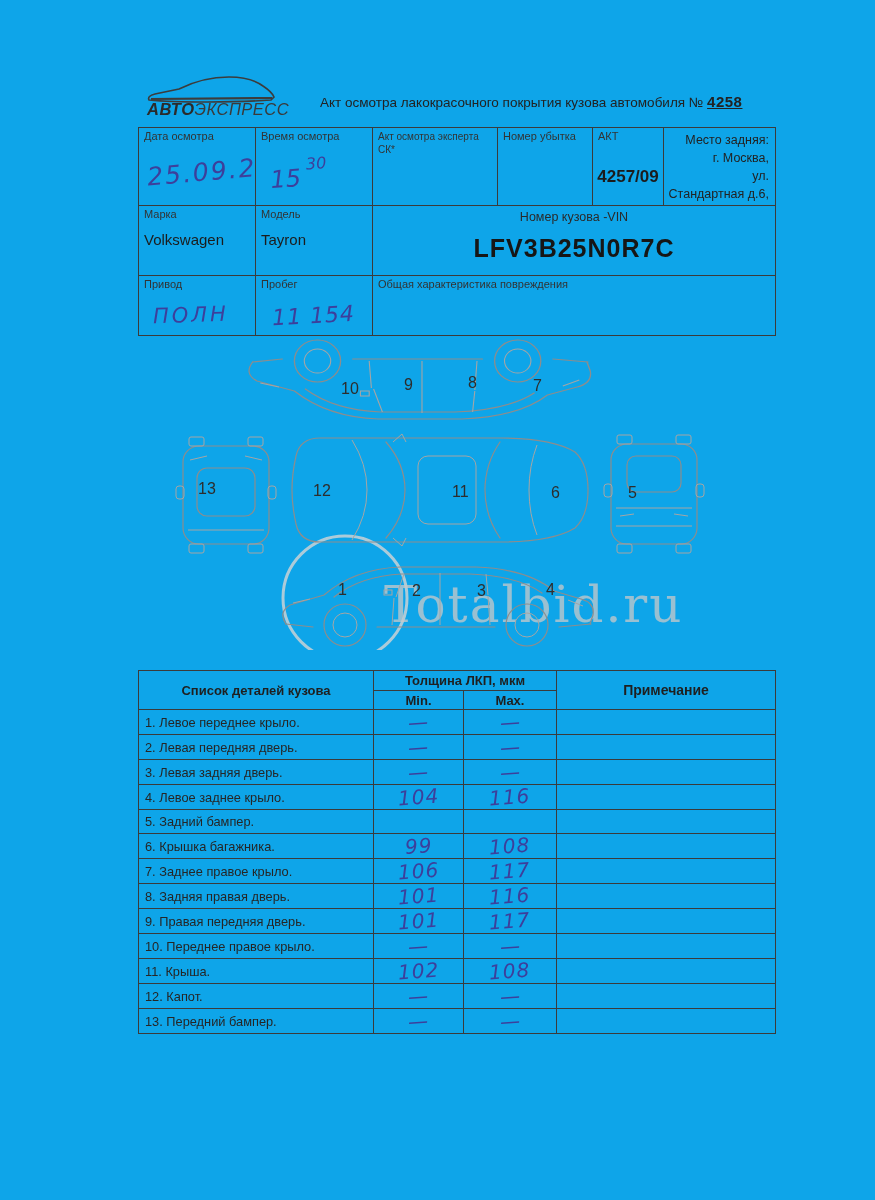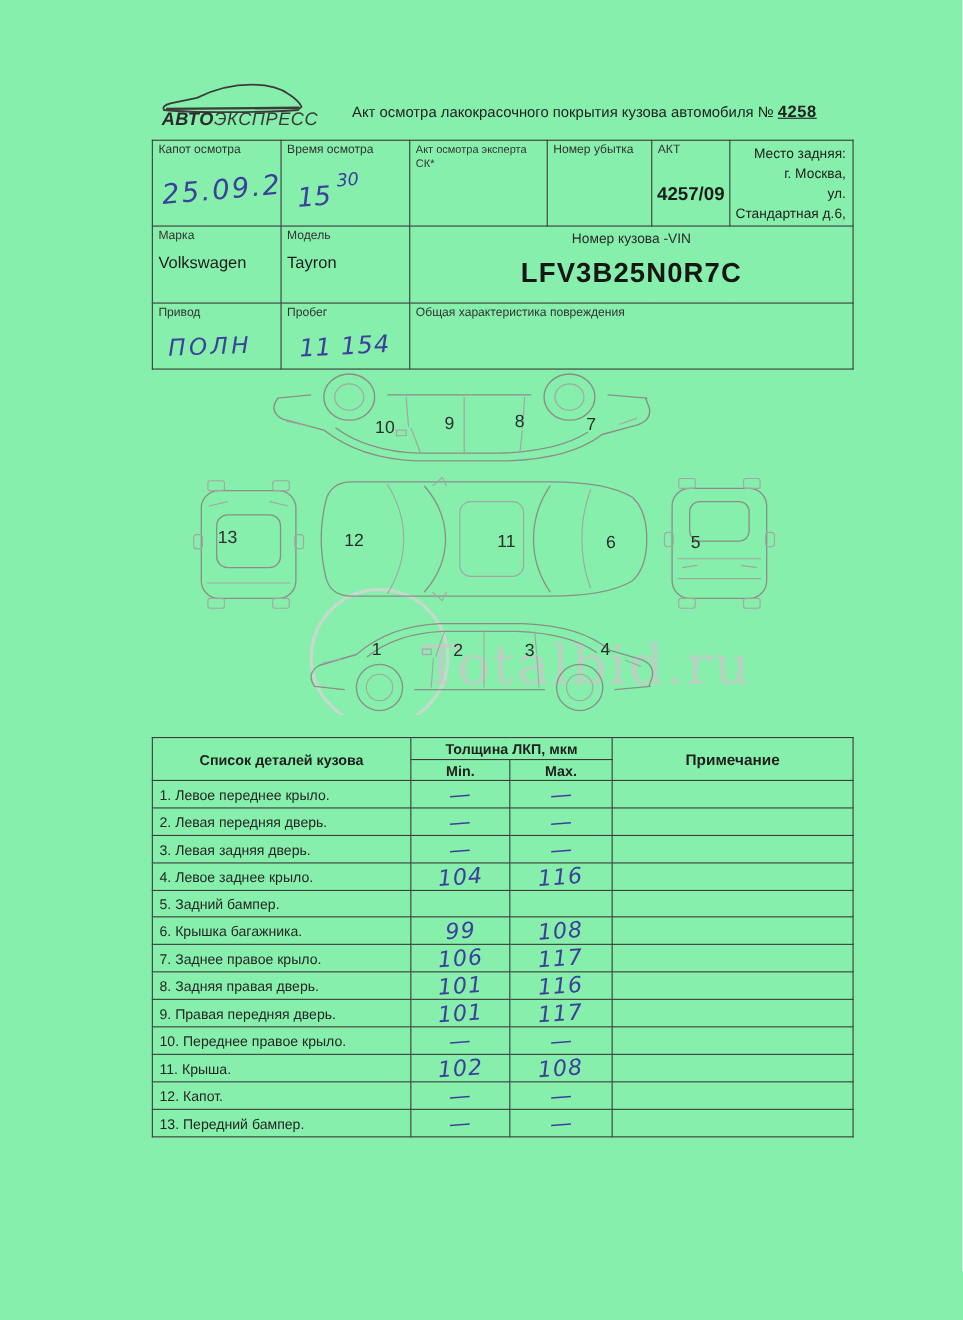--- a/index.html
+++ b/index.html
@@ -1,16 +1,16 @@
 <!DOCTYPE html>
 <html><head>
 <meta charset="utf-8">
 <style>
   html,body{margin:0;padding:0;background:#ffffff;}
-  .page{position:relative;width:875px;height:1200px;background:#86efac;overflow:hidden;
+  .page{position:relative;width:875px;height:1200px;background:#0ea5e9;overflow:hidden;
         font-family:"Liberation Sans", sans-serif;color:#2e2e2e;}
 
   
   .logo{position:absolute;left:145px;top:74px;width:132px;height:46px;}
   .logo svg{position:absolute;left:0;top:0;}
   .logo-text{position:absolute;left:2px;top:26px;width:130px;font-size:16.5px;color:#2b2b2b;
              white-space:nowrap;letter-spacing:.5px;}
   .logo-text .b1{font-weight:bold;font-style:italic;}
   .logo-text .b2{font-style:italic;font-weight:normal;color:#3a3a3a;}
   .doc-title{position:absolute;left:320px;top:93px;width:460px;font-size:13.5px;color:#222;}
@@ -80,21 +80,21 @@
         <col style="width:117px">
         <col style="width:117px">
         <col style="width:125px">
         <col style="width:95px">
         <col style="width:71px">
         <col style="width:112px">
       </colgroup>
     <tbody>
         <tr style="height:78px">
       <td>
-        <div class="lab">Капот осмотра</div>
+        <div class="lab">Дата осмотра</div>
         <span class="hw hw-date">25.09.25</span>
       </td>
       <td>
         <div class="lab">Время осмотра</div>
         <span class="hw hw-time"><span>15</span><span class="sup">30</span></span>
       </td>
       <td>
         <div class="lab small">Акт осмотра эксперта СК*</div>
       </td>
       <td>

